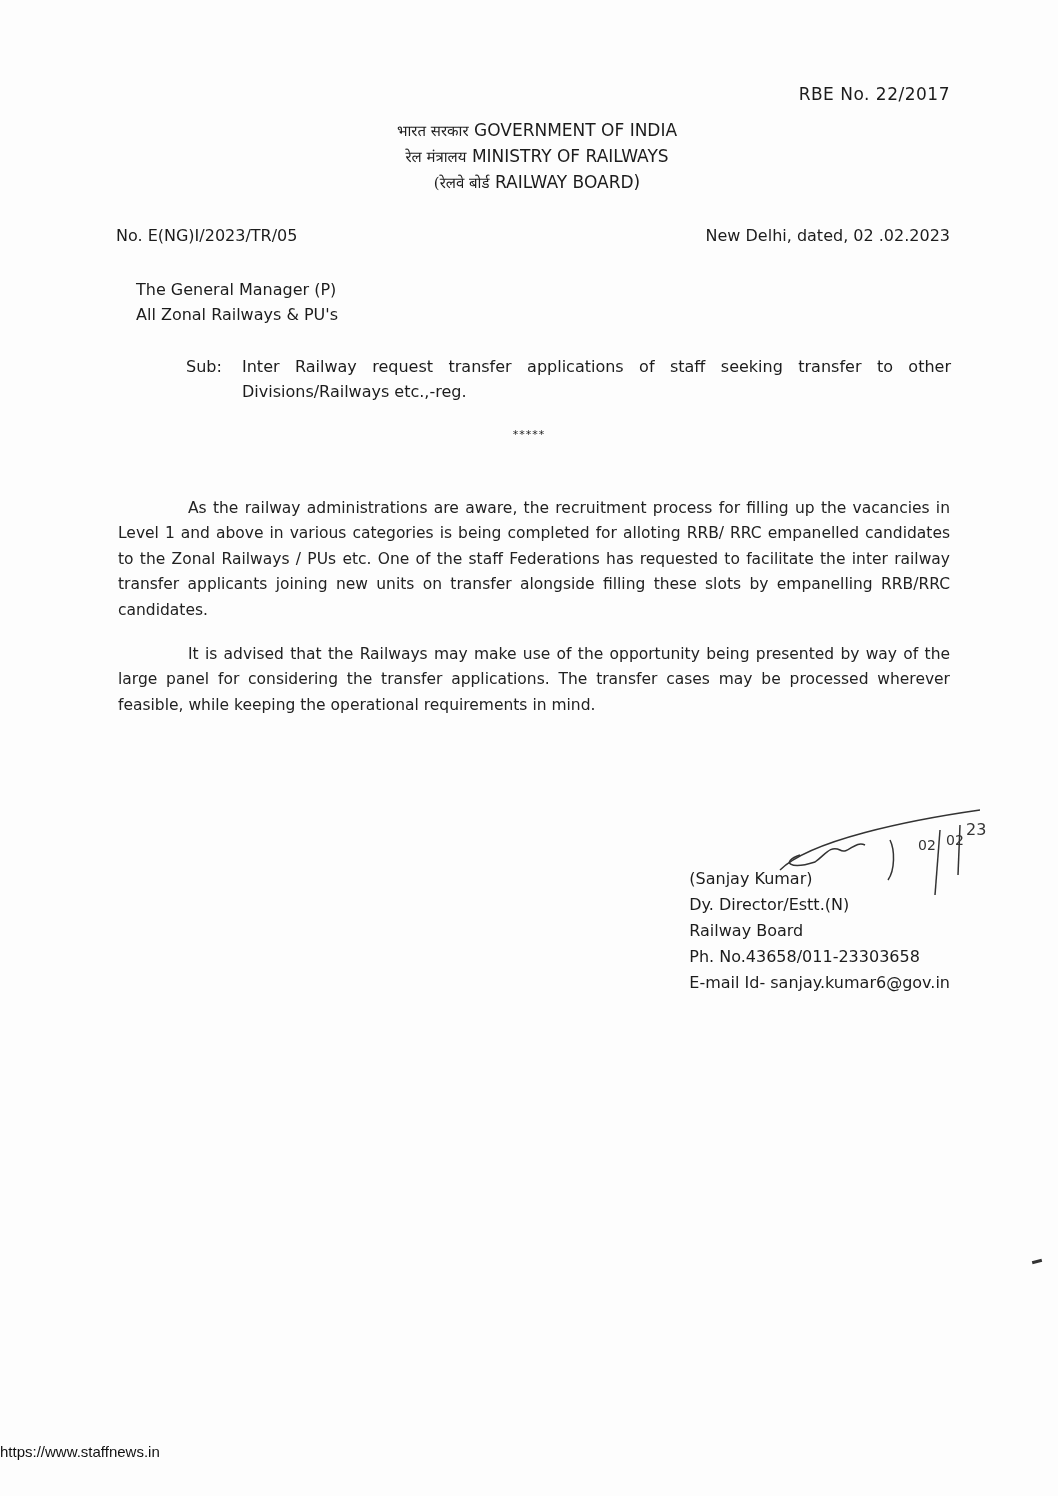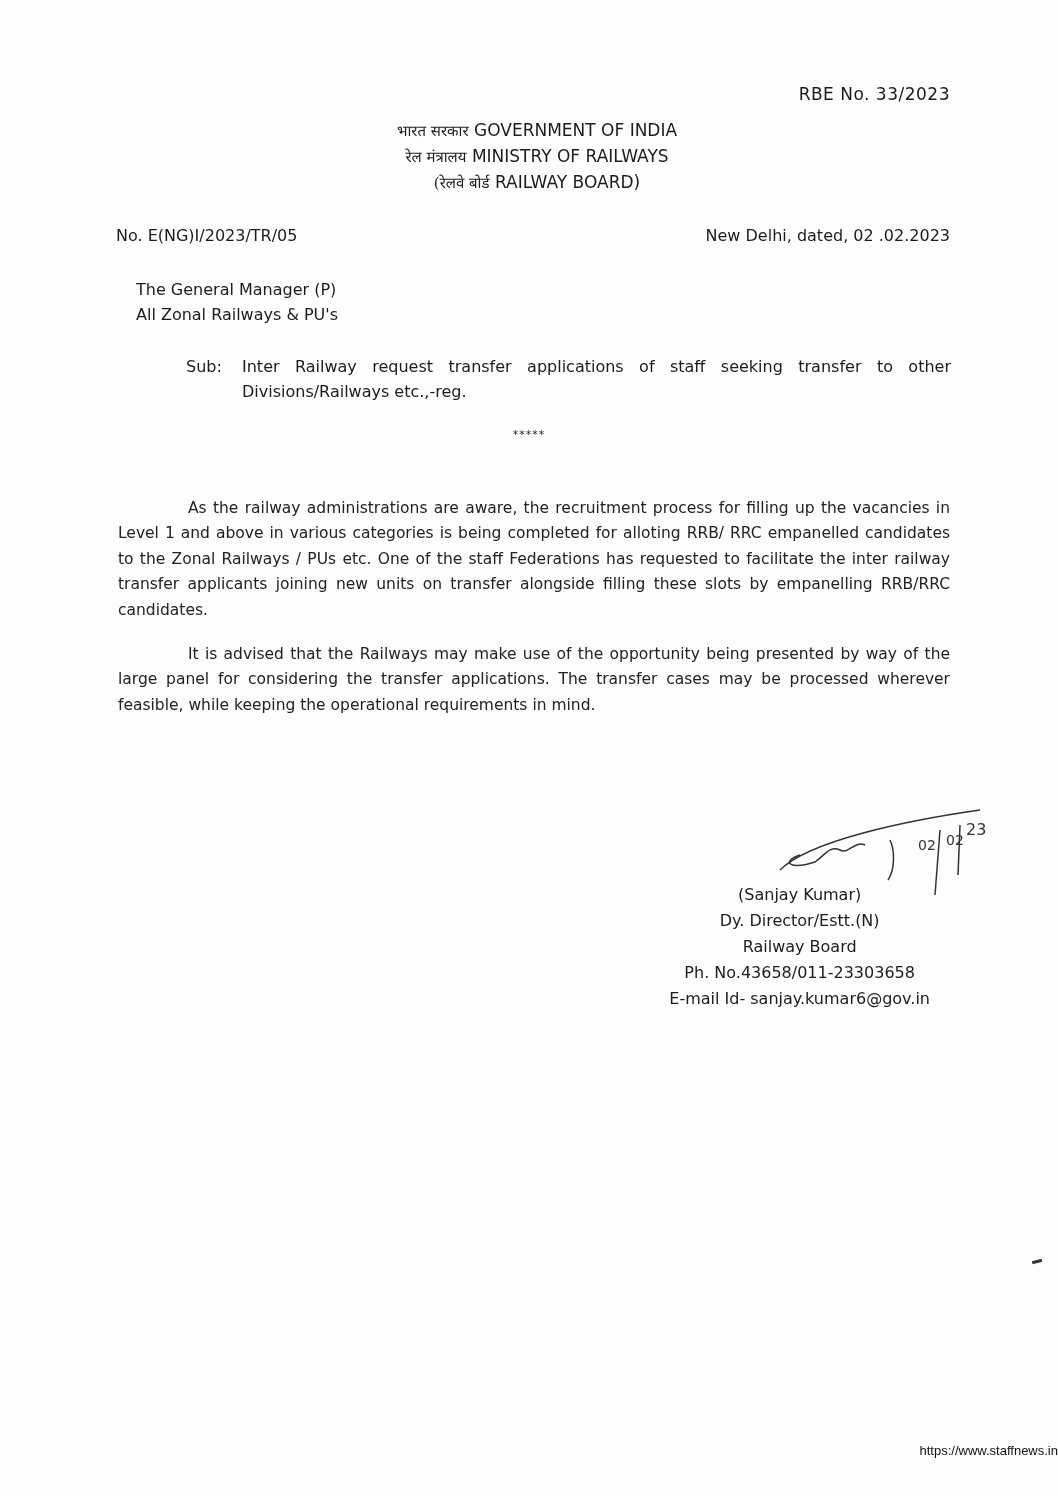--- a/index.html
+++ b/index.html
@@ -95,54 +95,53 @@
     .para2 { top: 626px; }
     .signature {
       position: absolute;
       left: 770px;
       top: 800px;
       width: 230px;
       height: 100px;
     }
     .sign-block {
       position: absolute;
-      right: 128px;
+      right: 108px;
       top: 866px;
-      text-align: center;
+      text-align: left;
       font-size: 16px;
       line-height: 26px;
-      margin-top: 16px;
     }
     .sign-block .line { display: block; }
     .footer-url {
       position: absolute;
       left: 0;
       width: 1058px;
       top: 1443px;
-      text-align: right;
+      text-align: left;
       font-family: "Liberation Sans", sans-serif;
-      font-size: 13px;
+      font-size: 15px;
       color: #111;
     }
     .scan-mark {
       position: absolute;
       right: 16px;
       top: 1260px;
       width: 10px;
       height: 3px;
       background: #333;
       transform: rotate(-15deg);
     }
   </style>
 </head>
 <body>
 
 <div class="page">
 
-  <div class="rbe">RBE No. 33/2023</div>
+  <div class="rbe">RBE No. 22/2017</div>
 
   <div class="header">
     <span class="line">
       <span class="hi">भारत सरकार</span>
       <span>GOVERNMENT OF INDIA</span>
     </span>
     <span class="line">
       <span class="hi">रेल मंत्रालय</span>
       <span>MINISTRY OF RAILWAYS</span>
     </span>

